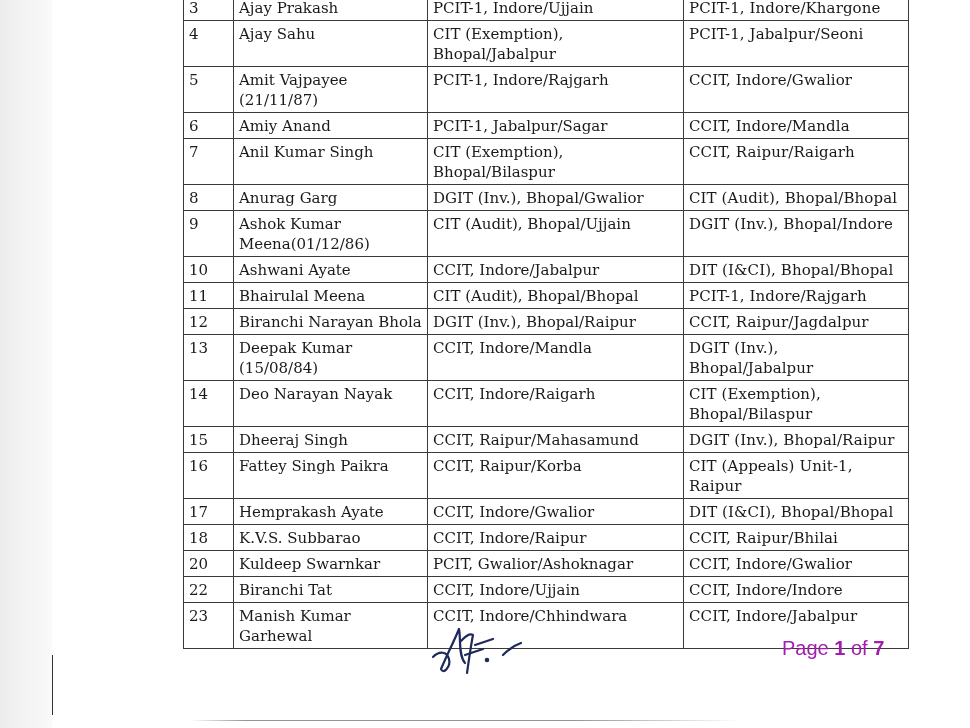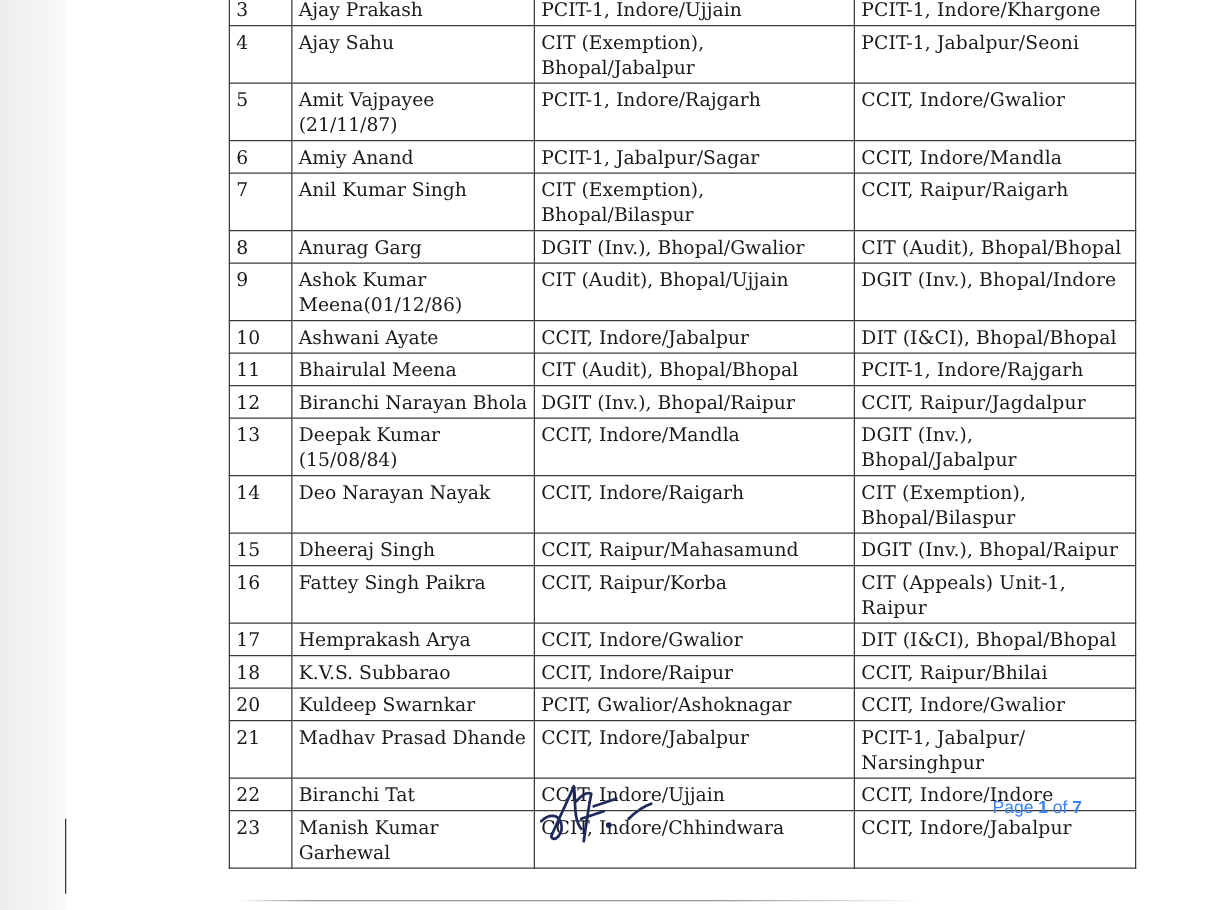--- a/index.html
+++ b/index.html
@@ -36,21 +36,21 @@
   col.c-from { width: 256px; }
   col.c-to { width: 225px; }
   td.sno { padding-left: 6px; }
   .to-cell { letter-spacing: 0.1px; }
   .signature {
     position: absolute; left: 425px; top: 615px; width: 130px; height: 70px;
   }
   .page-footer {
     position: absolute; left: 782px; top: 637px;
     font-family: "Liberation Sans", "DejaVu Sans", sans-serif;
-    font-size: 14px; color: #3b82f6; margin-left: 12px;
+    font-size: 20px; color: #a21caf;
   }
   .page-footer b { font-weight: bold; }
   .bottom-line {
     position: absolute; left: 190px; top: 720px; width: 550px; height: 1px;
     background: linear-gradient(to right, rgba(80,80,80,0.0), rgba(80,80,80,0.6) 10%, rgba(80,80,80,0.6) 70%, rgba(80,80,80,0.0));
   }
 </style>
 </head>
 <body>
 
@@ -145,41 +145,35 @@
         <td class="to to-cell">DGIT (Inv.), Bhopal/Raipur</td>
       </tr>
       <tr>
         <td class="sno">16</td>
         <td class="name">Fattey Singh Paikra</td>
         <td class="from">CCIT, Raipur/Korba</td>
         <td class="to to-cell">CIT (Appeals) Unit-1, Raipur</td>
       </tr>
       <tr>
         <td class="sno">17</td>
-        <td class="name">Hemprakash Arya</td>
+        <td class="name">Hemprakash Ayate</td>
         <td class="from">CCIT, Indore/Gwalior</td>
         <td class="to to-cell">DIT (I&amp;CI), Bhopal/Bhopal</td>
       </tr>
       <tr>
         <td class="sno">18</td>
         <td class="name">K.V.S.  Subbarao</td>
         <td class="from">CCIT, Indore/Raipur</td>
         <td class="to to-cell">CCIT, Raipur/Bhilai</td>
       </tr>
       <tr>
         <td class="sno">20</td>
         <td class="name">Kuldeep Swarnkar</td>
         <td class="from">PCIT, Gwalior/Ashoknagar</td>
         <td class="to to-cell">CCIT, Indore/Gwalior</td>
-      </tr>
-      <tr class="double">
-        <td class="sno">21</td>
-        <td class="name">Madhav Prasad Dhande</td>
-        <td class="from">CCIT, Indore/Jabalpur</td>
-        <td class="to to-cell">PCIT-1, Jabalpur/ Narsinghpur</td>
       </tr>
       <tr>
         <td class="sno">22</td>
         <td class="name">Biranchi Tat</td>
         <td class="from">CCIT, Indore/Ujjain</td>
         <td class="to to-cell">CCIT, Indore/Indore</td>
       </tr>
       <tr>
         <td class="sno">23</td>
         <td class="name">Manish Kumar Garhewal</td>

